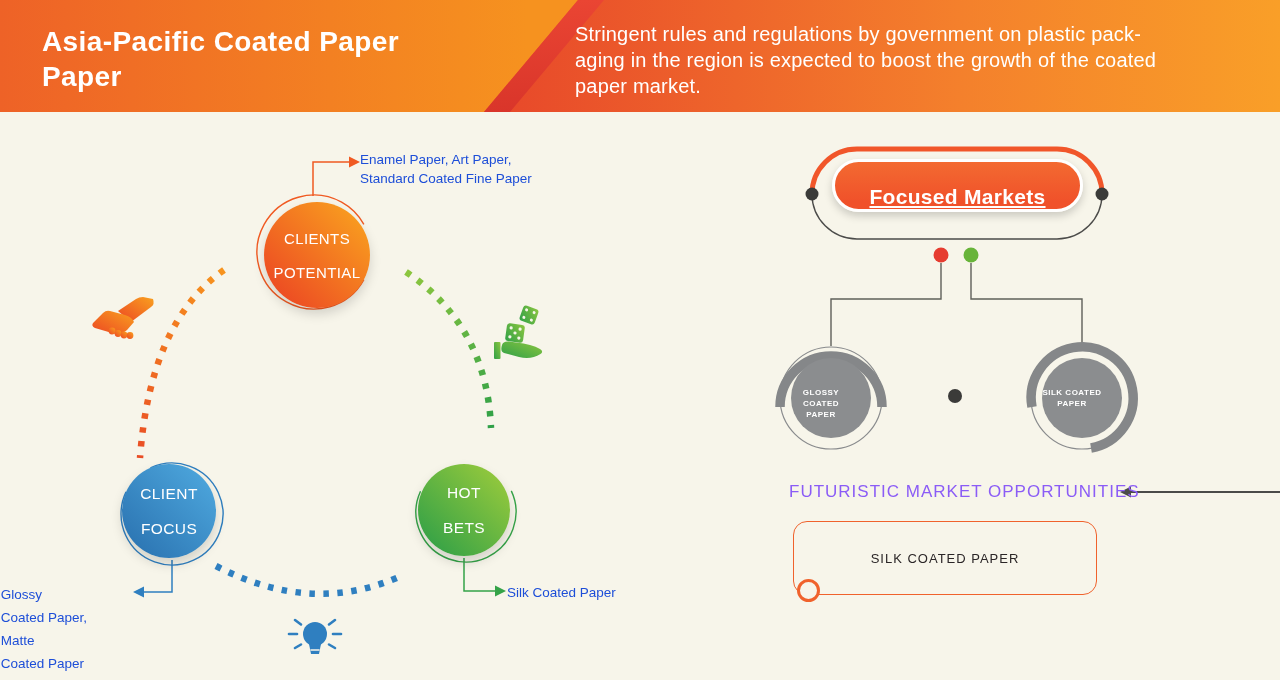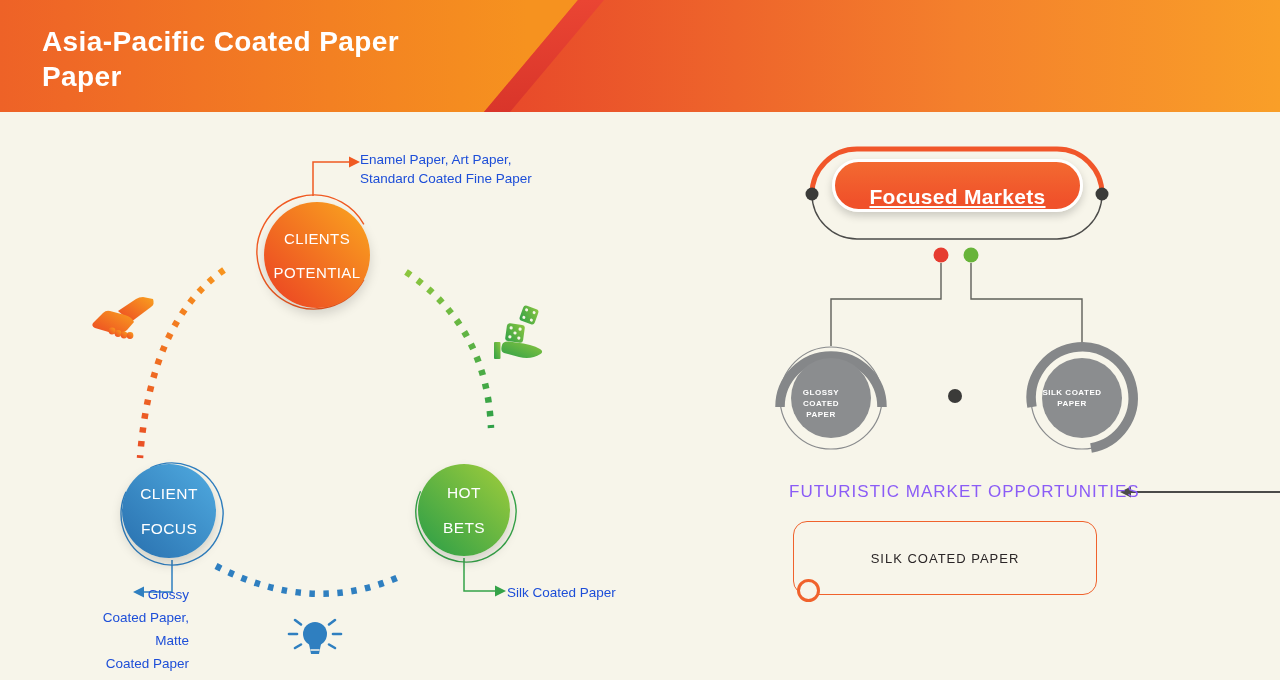--- a/index.html
+++ b/index.html
@@ -33,21 +33,21 @@
     font-size:15px;line-height:21px;letter-spacing:.4px;}
   #node-focus{left:122px;top:464px;width:94px;height:94px;
     background:linear-gradient(225deg,#4ea8de 5%,#2a72b0 95%);
     font-size:15.5px;line-height:22px;letter-spacing:.4px;}
   #node-hotbets{left:418px;top:464px;width:92px;height:92px;
     background:linear-gradient(225deg,#9bcb3c 5%,#2e9f47 95%);
     font-size:15.5px;line-height:22px;letter-spacing:.4px;}
 
   .annot{position:absolute;color:#1d4ed8;font-size:13.5px;line-height:18.5px;z-index:2;}
   #annot-enamel{left:360px;top:151px;}
-  #annot-glossy{right:1091px;top:583px;text-align:right;line-height:23px;white-space:nowrap;}
+  #annot-glossy{right:1193px;top:583px;line-height:23px;white-space:nowrap;}
   #annot-silk{left:507px;top:584px;white-space:nowrap;}
 
   
   #pill{position:absolute;left:832px;top:159px;width:251px;height:53px;z-index:2;
     box-sizing:border-box;border:3px solid #ffffff;border-radius:32px;
     background:linear-gradient(180deg,#f36a31 0%,#f0512a 85%);
     display:flex;align-items:flex-end;justify-content:center;color:#fff;
     font-size:21px;font-weight:700;letter-spacing:.3px;
     box-shadow:0 4px 8px rgba(0,0,0,.18);text-decoration:underline;}
   .gray-label{position:absolute;width:70px;color:#fff;text-align:center;z-index:2;
@@ -68,20 +68,25 @@
 
 <div id="canvas">
 
   <div id="header">
     <div id="header-left"></div>
     <div id="header-stripe"></div>
     <div id="title">
       <span>Asia-Pacific Coated Paper</span><br>
       <span>Paper</span>
     </div>
+    <div id="description">
+      <span>Stringent rules and regulations by government on plastic pack-</span><br>
+      <span>aging in the region is expected to boost the growth of the coated</span><br>
+      <span>paper market.</span>
+    </div>
   </div>
 
   <svg id="art" width="1280" height="680" viewBox="0 0 1280 680">
     <defs>
       <linearGradient id="gHand" x1="1" y1="0" x2="0" y2="1">
         <stop offset="0" stop-color="#f9a01f"></stop>
           <stop offset="1" stop-color="#ec4723"></stop>
       </linearGradient>
       <linearGradient id="gDice" x1="1" y1="0" x2="0" y2="1">
         <stop offset="0" stop-color="#8dc63f"></stop>

